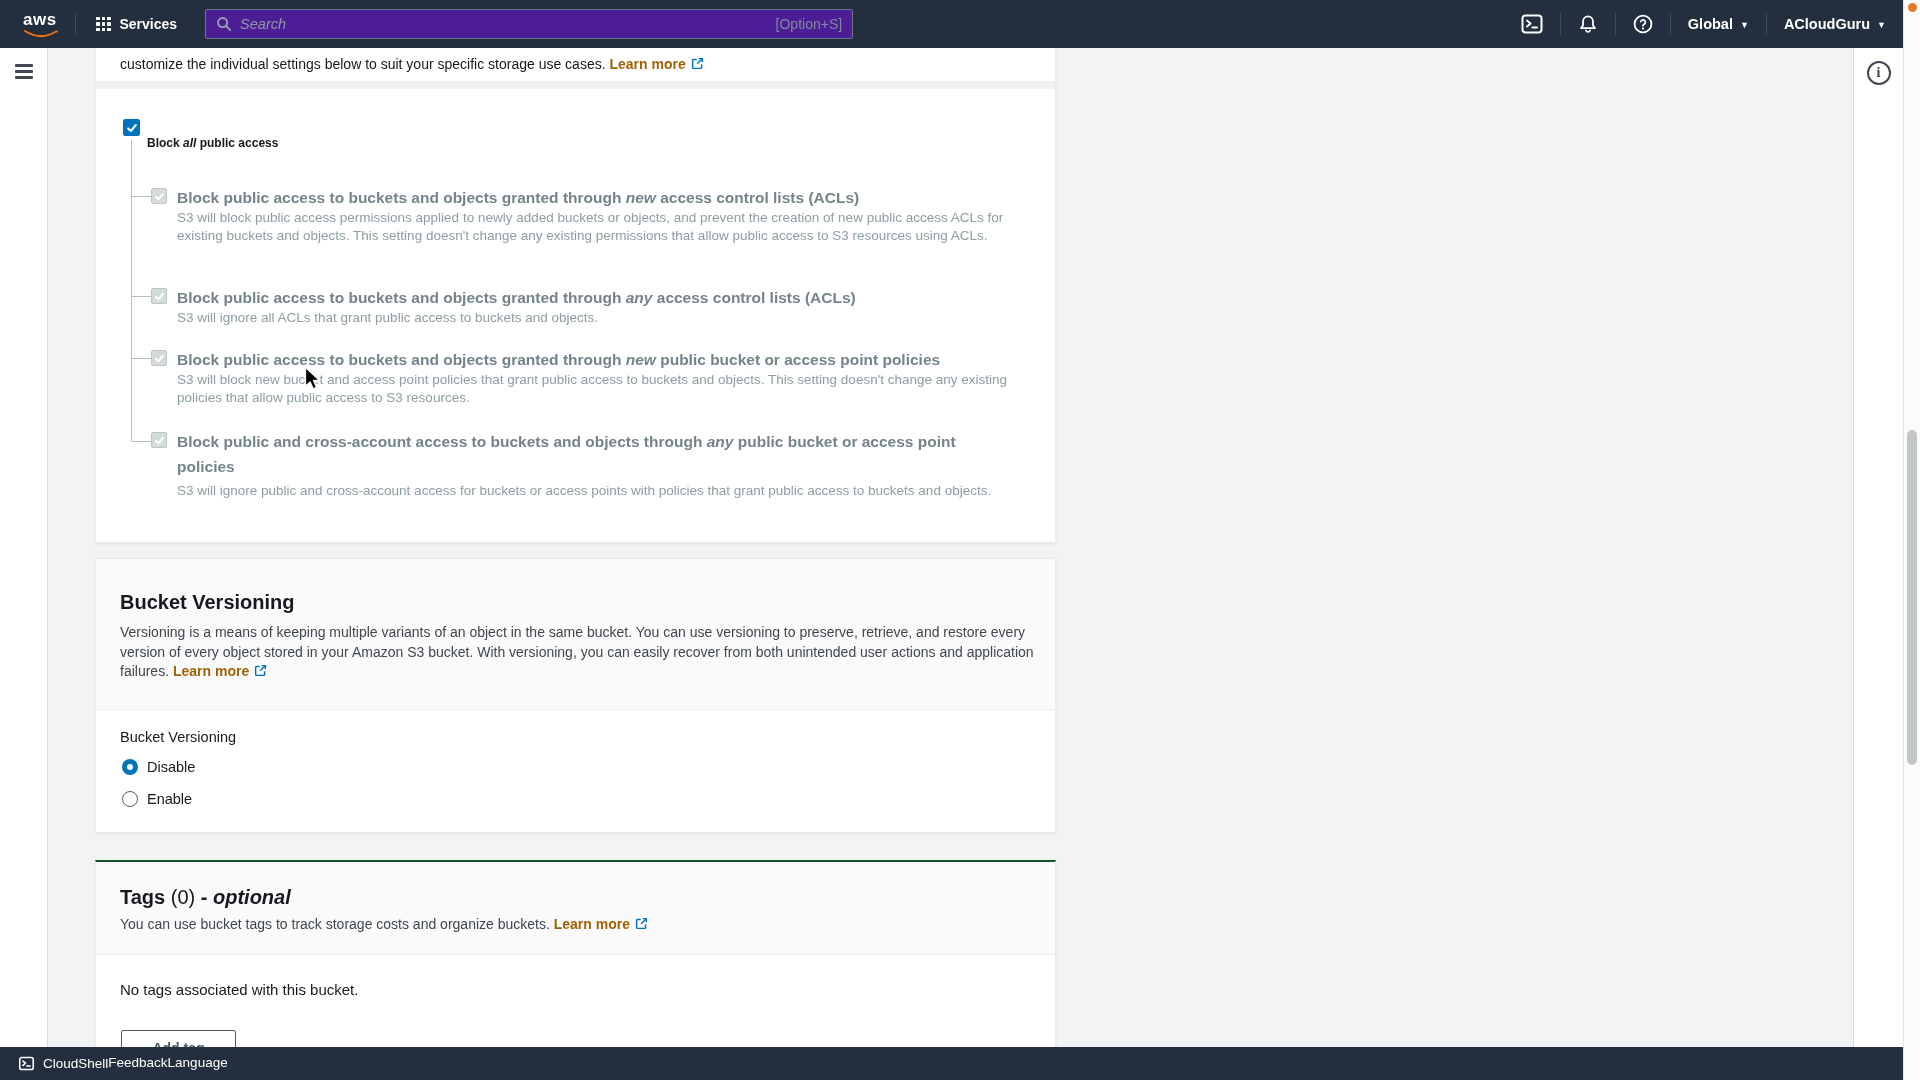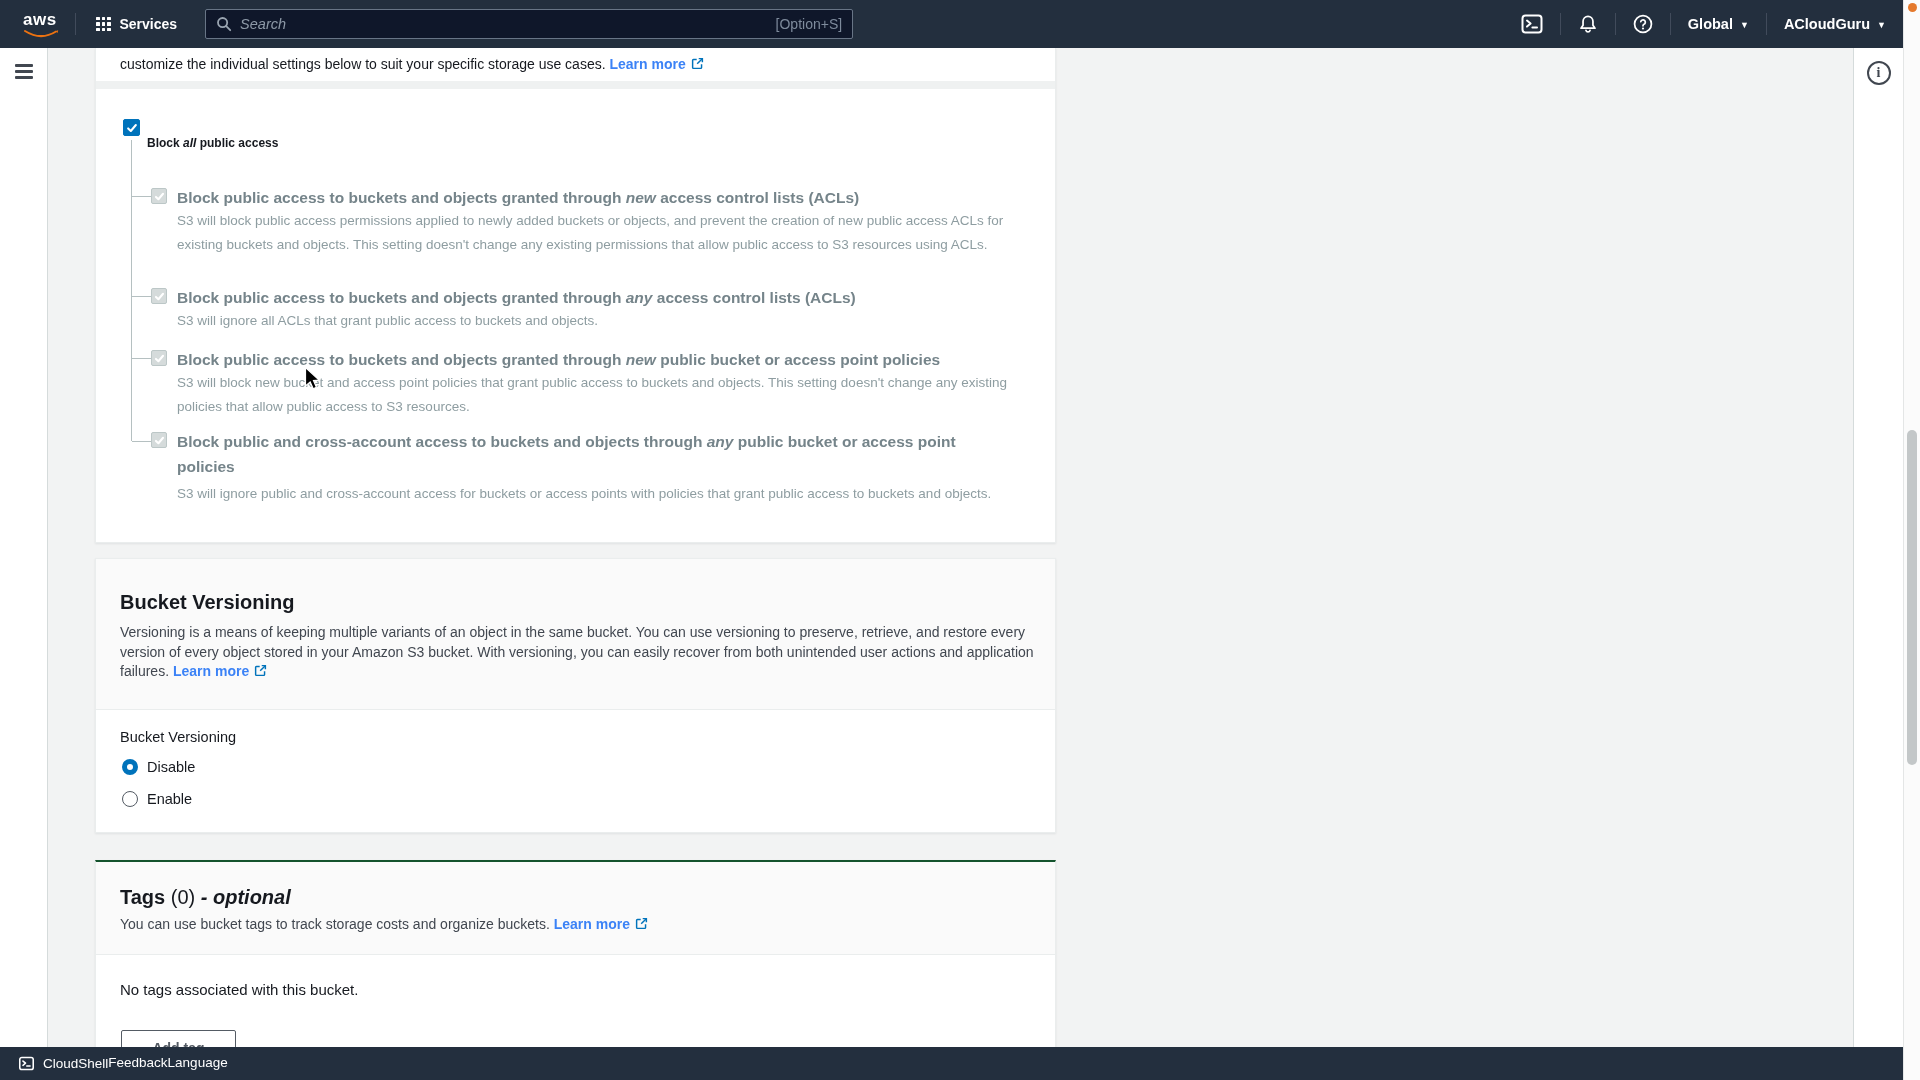--- a/index.html
+++ b/index.html
@@ -12,21 +12,21 @@
             display:flex; align-items:center; padding-left:23px; z-index:20; }
   .aws-logo { position:relative; width:36px; height:26px; flex:0 0 auto; cursor:pointer; }
   .aws-logo .aws-txt { color:#fff; font-weight:700; font-size:17px; letter-spacing:.5px; line-height:16px; }
   .aws-logo svg { position:absolute; left:0; bottom:-2px; }
   .nav-divider { width:1px; height:22px; background:#414b5b; margin:0 14px 0 16px; }
   .services-btn { display:flex; align-items:center; gap:9px; color:#fff; font-size:14px; font-weight:600;
                   padding:0 6px; height:36px; cursor:pointer; }
   .grid-icon { display:grid; grid-template-columns:repeat(3,3.5px); grid-template-rows:repeat(3,3.5px); gap:2px; }
   .grid-icon i { background:#fff; border-radius:.5px; }
   .searchbox { margin-left:22px; width:648px; height:30px; border:1px solid #687586; border-radius:2px;
-               display:flex; align-items:center; padding:0 10px; gap:8px; background:#0f172a; cursor:text; }
+               display:flex; align-items:center; padding:0 10px; gap:8px; background:#4c1d95; cursor:text; }
   .searchbox .ph { font-style:italic; color:#8d99a7; font-size:14.5px; flex:1 1 auto; }
   .searchbox .shortcut { color:#7e8b9c; font-size:14px; }
   .nav-spacer { flex:1 1 auto; }
   .nav-right { display:flex; align-items:center; height:48px; }
   .nav-ic { display:flex; align-items:center; justify-content:center; padding:0 16px; height:48px; cursor:pointer; }
   .nav-sep { width:1px; height:22px; background:#414b5b; }
   .nav-menu { display:flex; align-items:center; gap:7px; color:#fff; font-size:14.5px; font-weight:600;
               padding:0 17px; height:48px; cursor:pointer; }
   .caret { font-size:9px; color:#fff; transform:translateY(1px); }
 
@@ -45,39 +45,39 @@
   .scroll-thumb { position:absolute; left:3px; top:430px; width:10px; height:335px; background:#c3c7c8; border-radius:5px; }
   .scroll-marker { position:absolute; left:4px; top:3px; width:9px; height:9px; border-radius:50%; background:#e5792c; }
 
   
   .panel { position:absolute; left:95px; width:961px; background:#fff;
            border:1px solid #eaeded; border-top:none; box-shadow:0 1px 2px rgba(0,28,36,.08); }
   .panel1 { top:48px; height:495px; }
   .panel2 { top:558px; height:275px; border-top:1px solid #eaeded; }
   .panel3 { top:860px; height:220px; border-top:2px solid #14532d; }
 
-  .link { color:#3b82f6; font-weight:700; text-decoration:none; cursor:pointer; white-space:nowrap; }
+  .link { color:#a16207; font-weight:700; text-decoration:none; cursor:pointer; white-space:nowrap; }
   .ext-ic { display:inline-block; vertical-align:-1px; margin-left:5px; }
 
   
   .p1-intro { position:absolute; left:24px; top:6px; font-size:14px; line-height:20px; white-space:nowrap; }
   .p1-strip { position:absolute; left:0; top:33px; width:100%; height:8px; background:#eff1f1; }
   .cb { width:17px; height:17px; border-radius:2px; display:flex; align-items:center; justify-content:center; }
   .cb-main { position:absolute; left:27px; top:71px; background:#0073bb; border:1px solid #0073bb; cursor:pointer; }
   .main-label { position:absolute; left:51px; top:84px; font-size:12px; font-weight:700; line-height:22px; cursor:default; }
   .main-note { position:absolute; left:51px; top:95px; font-size:13.5px; line-height:18px; white-space:nowrap; }
   .tree-v { position:absolute; left:35px; top:92px; height:301px; width:0; border-left:1.5px solid #b5c0c1; }
   .tree-h { position:absolute; left:36px; width:19px; height:0; border-top:1.5px solid #b5c0c1; }
   .sub { position:absolute; left:0; width:100%; }
   .sub-cb { position:absolute; left:55px; width:16px; height:16px; border-radius:2px; background:#d5dbdb;
             border:1px solid #bcc7c7; display:flex; align-items:center; justify-content:center; }
   .sub-title { position:absolute; left:81px; font-size:15.5px; font-weight:700; color:#75848a;
                line-height:25px; max-width:800px; cursor:default; }
   .sub-title i { font-weight:700; }
-  .sub-desc { position:absolute; left:81px; font-size:13.5px; line-height:24px; color:#8e9da1; max-width:850px; }
+  .sub-desc { position:absolute; left:81px; font-size:13.5px; line-height:18px; color:#8e9da1; max-width:850px; }
 
   
   .panel-head-bg { position:absolute; left:0; top:0; width:100%; background:#fafafa; }
   .h2 { position:absolute; left:24px; font-size:20px; font-weight:700; line-height:26px; }
   .h2 .light { font-weight:400; }
   .h2 .opt { font-style:italic; }
   .head-desc { position:absolute; left:24px; font-size:14px; line-height:19.5px; color:#414750; max-width:935px; }
   .divider { position:absolute; left:0; width:100%; height:1px; background:#eaeded; }
   .field-label { position:absolute; left:24px; font-size:14.5px; line-height:20px; color:#16191f; }
   .radio-row { position:absolute; left:26px; display:flex; align-items:center; gap:9px; cursor:pointer;text-align:right; }

